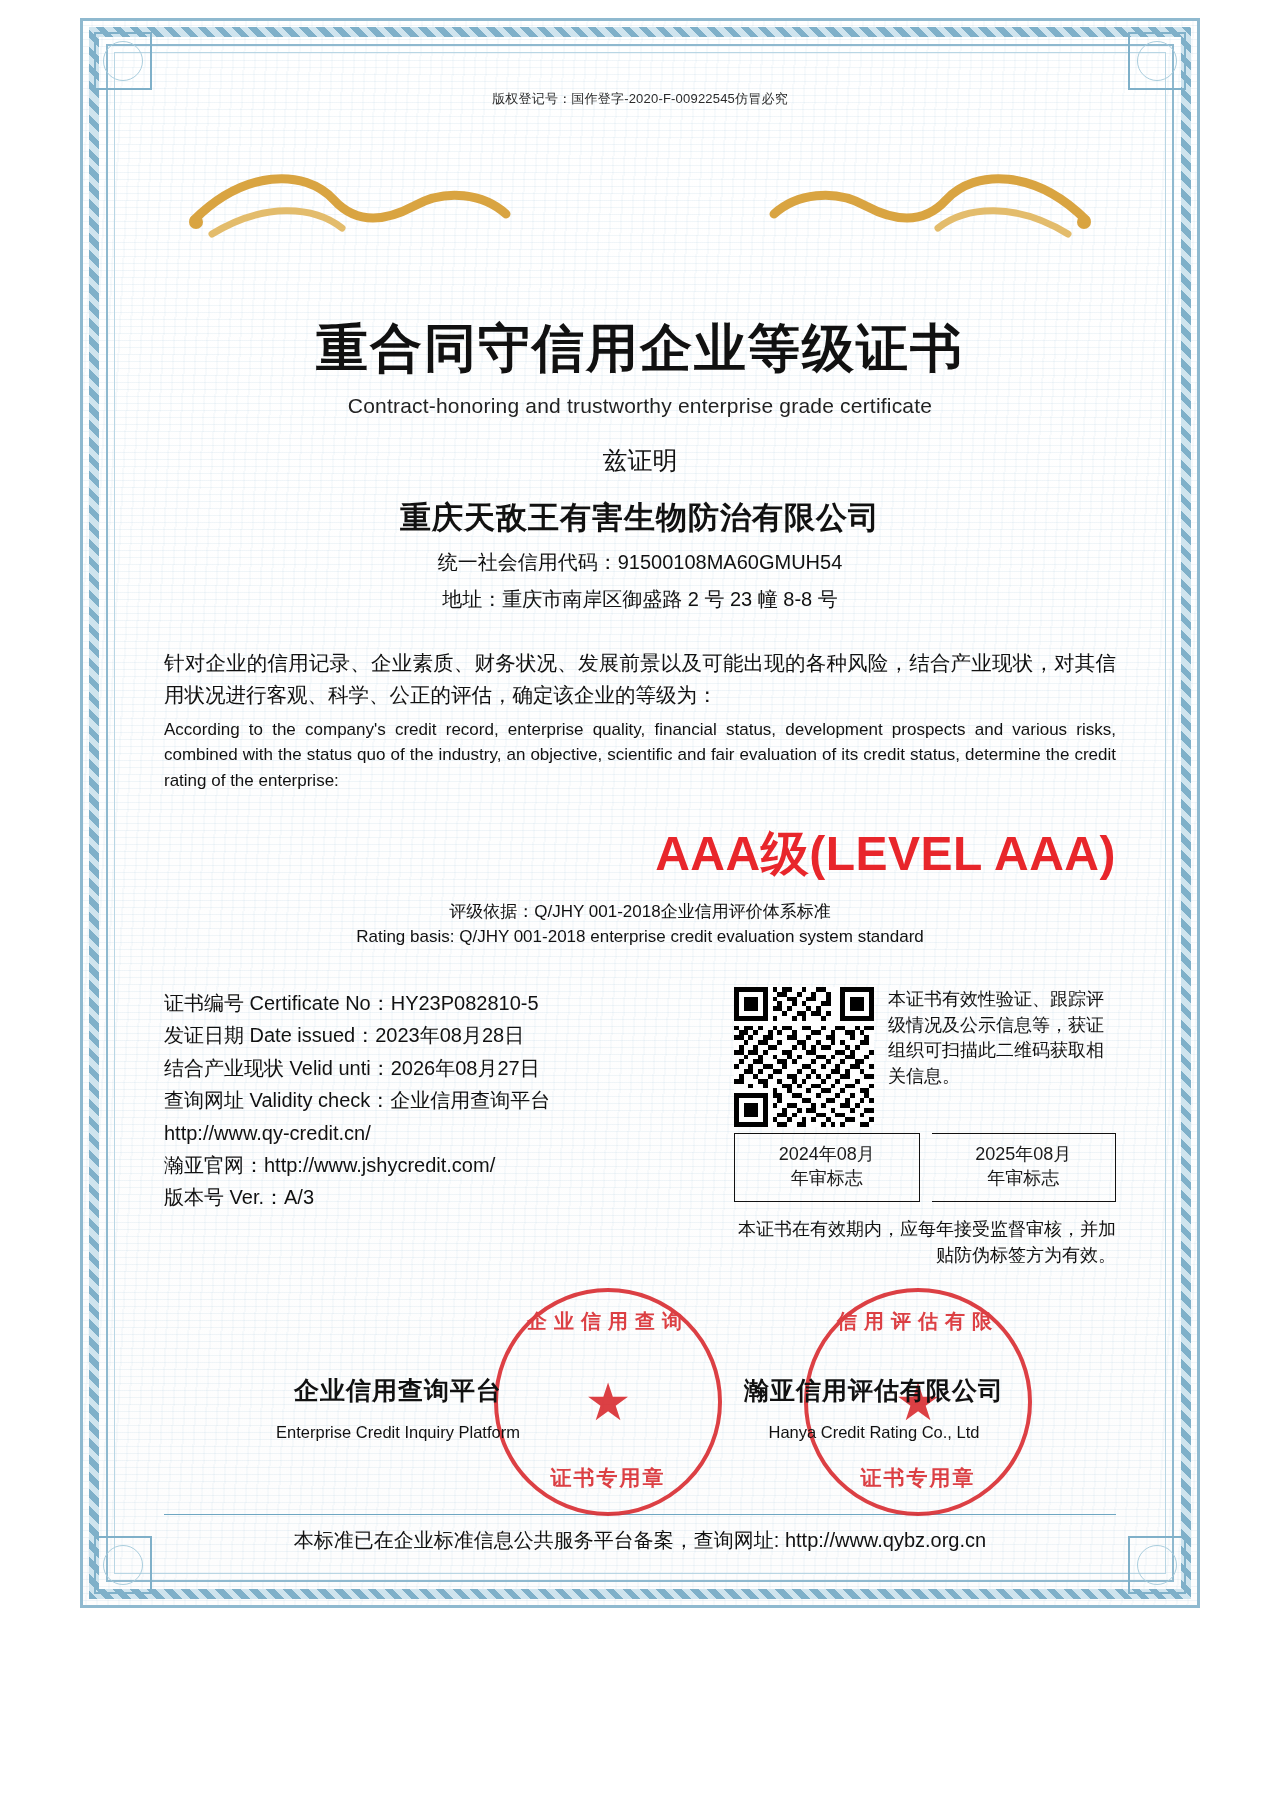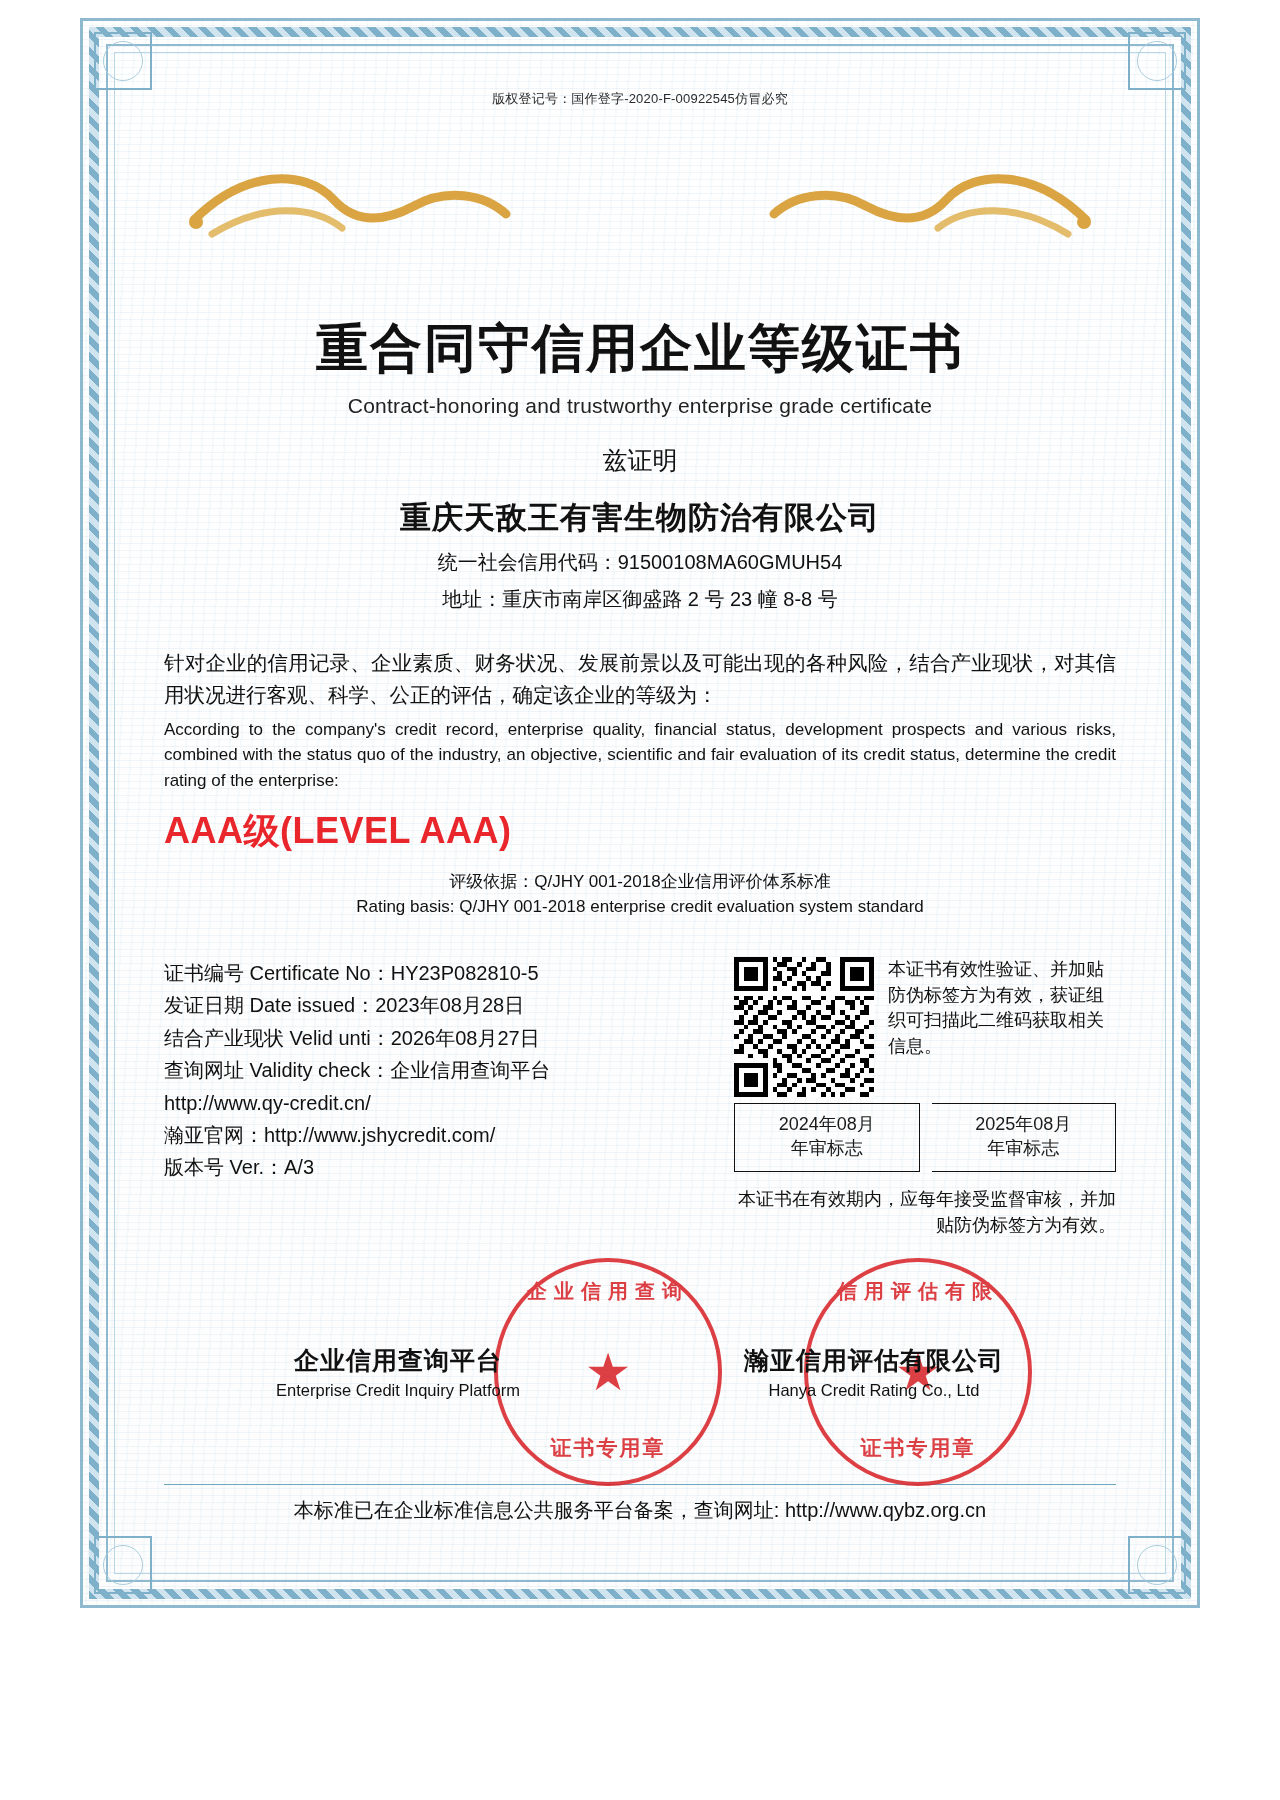--- a/index.html
+++ b/index.html
@@ -173,25 +173,25 @@
   }
   .para-en {
     font-size: 17px;
     line-height: 1.5;
     margin-top: 6px;
     color: #111;
     text-align: justify;
   }
 
   .level {
-    text-align: left;
+    text-align: right;
     color: #e8262b;
     font-weight: bold;
-    font-size: 36px;
-    margin-top: 14px;
+    font-size: 48px;
+    margin-top: 29px;
     letter-spacing: 0.5px;
   }
   .basis-cn {
     text-align: center;
     font-size: 17px;
     margin-top: 14px;
     color: #111;
   }
   .basis-en {
     text-align: center;
@@ -306,21 +306,21 @@
   }
   .org-cn {
     font-size: 25px;
     font-weight: bold;
     color: #111;
     letter-spacing: 1px;
   }
   .org-en {
     font-size: 16.5px;
     color: #111;
-    margin-top: 4px;
+    margin-top: 16px;
   }
 
   .footer-note {
     text-align: center;
     font-size: 20px;
     margin-top: 6px;
     color: #111;
     border-top: 1.5px solid #6fa7c2;
     padding-top: 12px;
   }
@@ -584,21 +584,21 @@
                 <rect x="23" y="27" width="2" height="1"></rect>
               <rect x="28" y="27" width="1" height="1"></rect>
               <rect x="9" y="28" width="2" height="1"></rect>
                 <rect x="13" y="28" width="2" height="1"></rect>
               <rect x="18" y="28" width="1" height="1"></rect>
                 <rect x="20" y="28" width="1" height="1"></rect>
               <rect x="22" y="28" width="1" height="1"></rect>
                 <rect x="26" y="28" width="2" height="1"></rect>
             </g>
           </svg>
-          <div class="qr-note">本证书有效性验证、并加贴防伪标签方为有效，获证组织可扫描此二维码获取相关信息。</div>
+          <div class="qr-note">本证书有效性验证、跟踪评级情况及公示信息等，获证组织可扫描此二维码获取相关信息。</div>
         </div>
 
         <div class="stamps-boxes">
           <div class="year-box">
             <div>2024年08月</div>
             <div>年审标志</div>
           </div>
           <div class="year-box">
             <div>2025年08月</div>
             <div>年审标志</div>

